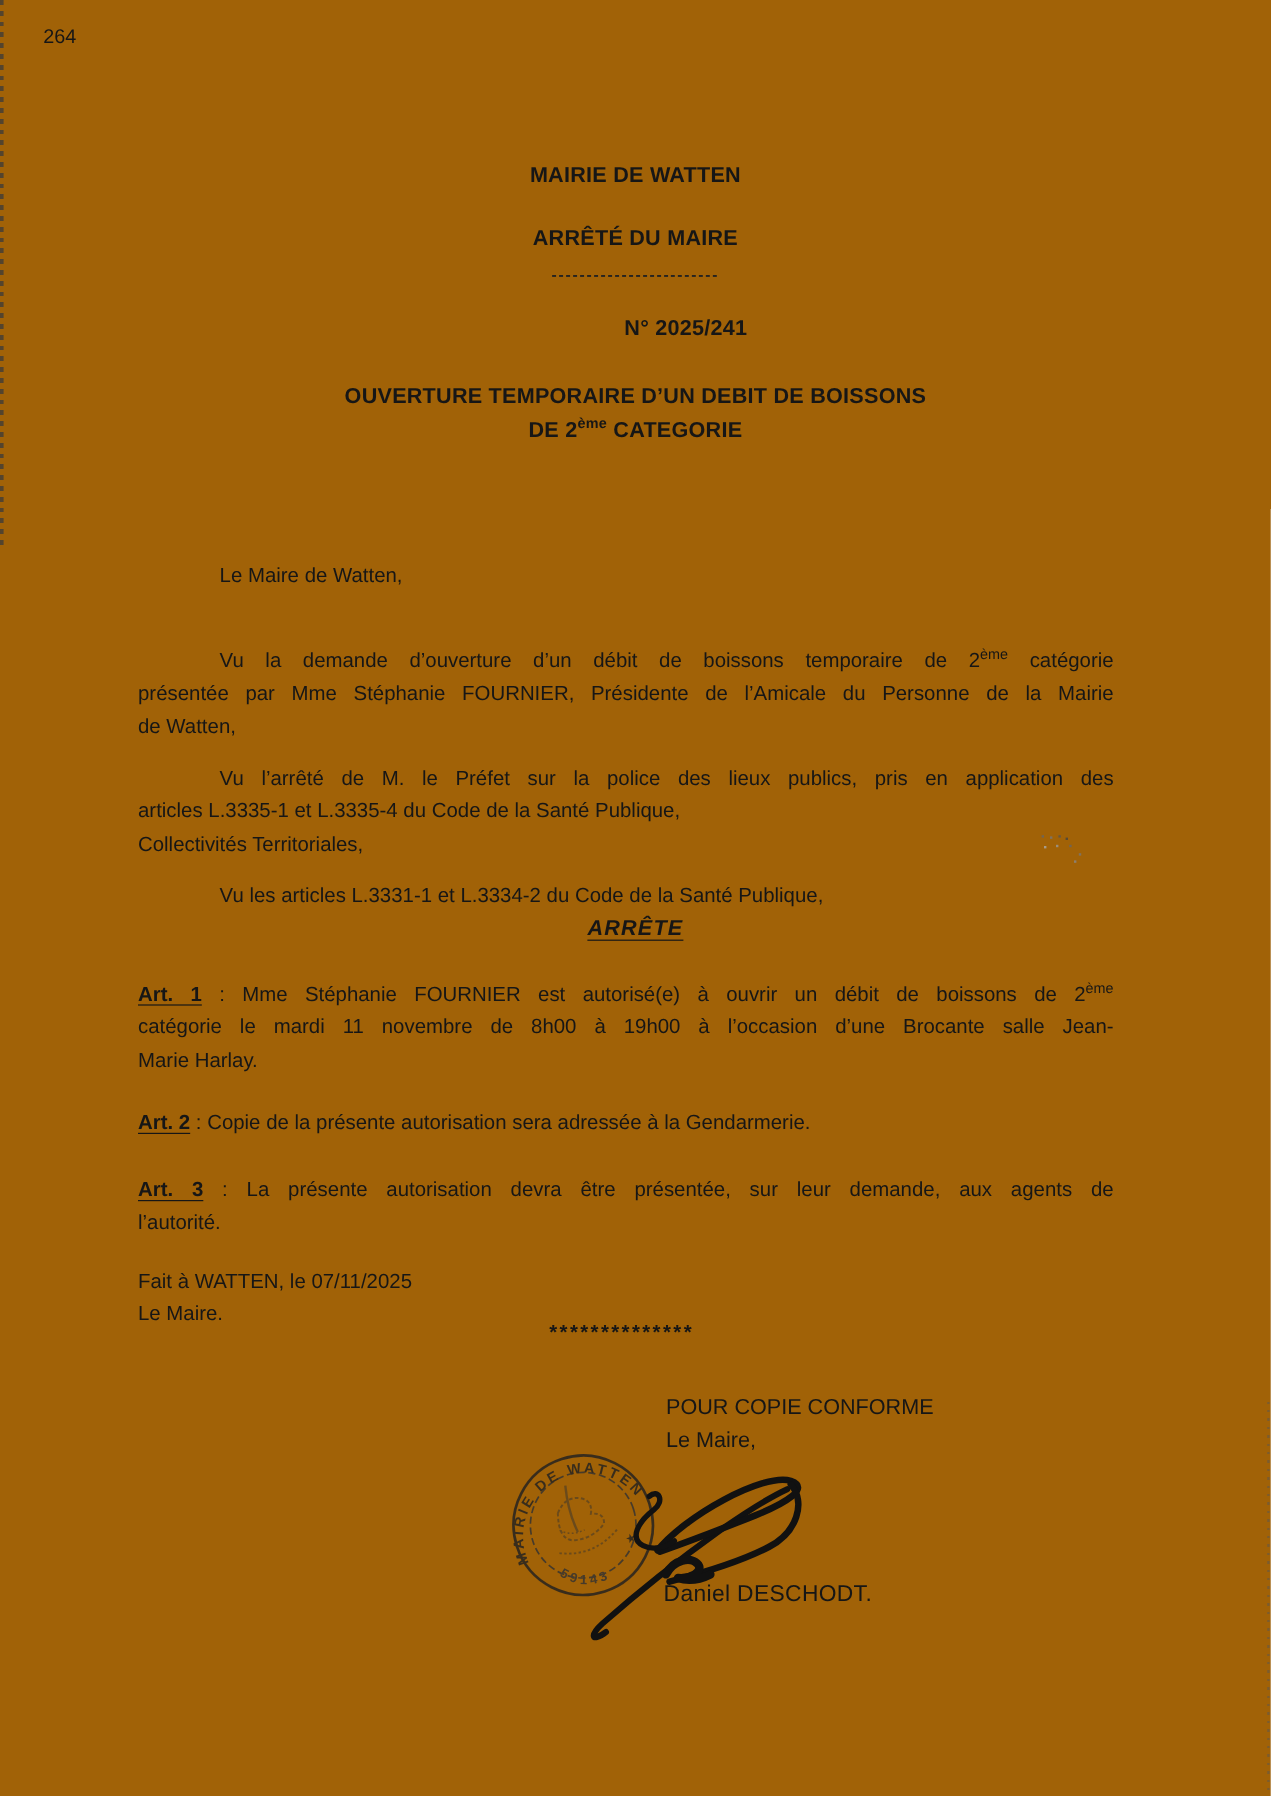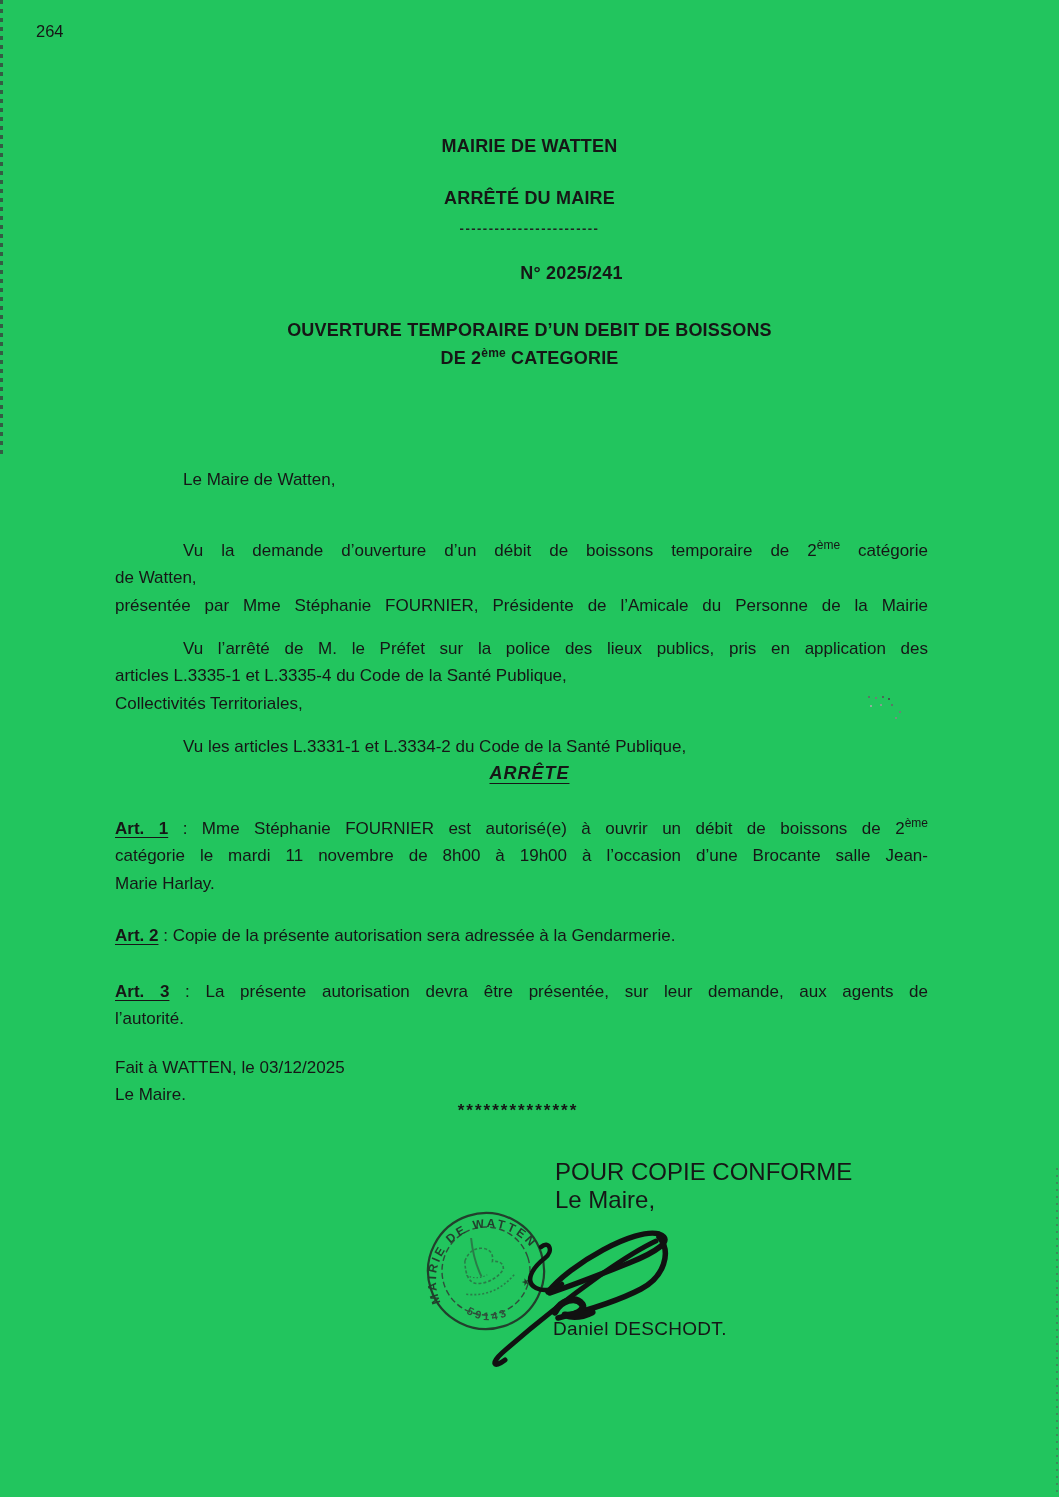--- a/index.html
+++ b/index.html
@@ -1,33 +1,33 @@
 <!DOCTYPE html>
 <html><head>
 <meta charset="utf-8">
 <style>
   html,body{margin:0;padding:0;background:#e8e8e8;}
   .page{
-    position:relative;width:1059px;height:1497px;background:#22c55e;
+    position:relative;width:1059px;height:1497px;background:#a16207;
     font-family:"Liberation Sans", sans-serif;color:#161616;overflow:hidden;
   }
   .abs{position:absolute;}
   .center{left:0;width:1059px;text-align:center;}
   .hdr{font-size:18px;font-weight:bold;letter-spacing:.2px;}
   .sep{font-size:13px;font-weight:bold;letter-spacing:1.5px;color:#222;}
   .body-block{left:115px;width:813px;font-size:17px;line-height:27.4px;}
   .ln{display:block;}
   .js{text-align:justify;text-align-last:justify;}
   .ind{text-indent:68px;margin-top:16px;}
   .spacer{height:27.4px;}
   sup.sm{font-size:12px;line-height:0;vertical-align:super;}
   .artlbl{font-weight:bold;text-decoration:underline;text-underline-offset:3px;}
   .decision{font-size:18px;font-weight:bold;font-style:italic;text-decoration:underline;text-underline-offset:4px;letter-spacing:1px;}
   .asterisks{font-size:17px;letter-spacing:2px;font-weight:bold;}
-  .cert{font-size:24px;line-height:28px;}
+  .cert{font-size:18px;line-height:28px;}
   .signer{font-size:19px;letter-spacing:.3px;}
   
   .edge-left{left:0;top:0;width:3px;height:455px;opacity:.75;
     background:repeating-linear-gradient(to bottom,#3a3a3a 0 4px,transparent 4px 9px);}
   .edge-right{left:1056px;top:1168px;width:2px;height:329px;opacity:.5;
     background:repeating-linear-gradient(to bottom,#555 0 2px,transparent 2px 7px);}
   .smudge{left:868px;top:696px;width:2px;height:2px;background:#666;opacity:.8;
     box-shadow:7px 1px 0 #777,14px 0 0 #555,20px 2px 0 #444,23px 8px 0 #666,
                31px 15px 0 #777,12px 8px 0 #999,2px 9px 0 #aaa,27px 21px 0 #888;}
   svg text{font-family:"Liberation Sans", sans-serif;}
@@ -48,22 +48,22 @@
   <div class="abs center sep" style="top:221px;">------------------------</div>
   <div class="abs center hdr" style="top:263px;padding-left:42px;">N° 2025/241</div>
 
   <div class="abs center hdr" style="top:320px;">OUVERTURE TEMPORAIRE D’UN DEBIT DE BOISSONS</div>
   <div class="abs center hdr" style="top:348px;"><span>DE 2</span><sup class="sm">ème</sup><span> CATEGORIE</span></div>
 
   <div class="abs body-block" style="top:450px;">
     <span class="ln ind">Le Maire de Watten,</span>
     <span class="ln spacer"></span>
     <span class="ln ind js"><span>Vu la demande d’ouverture d’un débit de boissons temporaire de 2</span><sup class="sm">ème</sup><span> catégorie</span></span>
+    <span class="ln js">présentée par Mme Stéphanie FOURNIER, Présidente de l’Amicale du Personne de la Mairie</span>
     <span class="ln">de Watten,</span>
-    <span class="ln js">présentée par Mme Stéphanie FOURNIER, Présidente de l’Amicale du Personne de la Mairie</span>
     <span class="ln ind js">Vu l’arrêté de M. le Préfet sur la police des lieux publics, pris en application des</span>
     <span class="ln">articles L.3335-1 et L.3335-4 du Code de la Santé Publique,</span>
     <span class="ln">Collectivités Territoriales,</span>
     <span class="ln ind">Vu les articles L.3331-1 et L.3334-2 du Code de la Santé Publique,</span>
   </div>
 
   <div class="abs center decision" style="top:763px;">ARRÊTE</div>
 
   <div class="abs body-block" style="top:815px;">
     <span class="ln js"><span class="artlbl">Art. 1</span><span> : Mme Stéphanie FOURNIER est autorisé(e) à ouvrir un débit de boissons de 2</span><sup class="sm">ème</sup></span>
@@ -74,21 +74,21 @@
   <div class="abs body-block" style="top:922px;">
     <span class="ln"><span class="artlbl">Art. 2</span><span> : Copie de la présente autorisation sera adressée à la Gendarmerie.</span></span>
   </div>
 
   <div class="abs body-block" style="top:978px;">
     <span class="ln js"><span class="artlbl">Art. 3</span><span> : La présente autorisation devra être présentée, sur leur demande, aux agents de</span></span>
     <span class="ln">l’autorité.</span>
   </div>
 
   <div class="abs body-block" style="top:1054px;">
-    <span class="ln">Fait à WATTEN, le 03/12/2025</span>
+    <span class="ln">Fait à WATTEN, le 07/11/2025</span>
     <span class="ln">Le Maire.</span>
   </div>
 
   <div class="abs asterisks" style="left:115px;width:806px;text-align:center;top:1101px;">**************</div>
 
   <div class="abs cert" style="left:555px;top:1158px;">
     <span class="ln">POUR COPIE CONFORME</span>
     <span class="ln">Le Maire,</span>
   </div>
 

